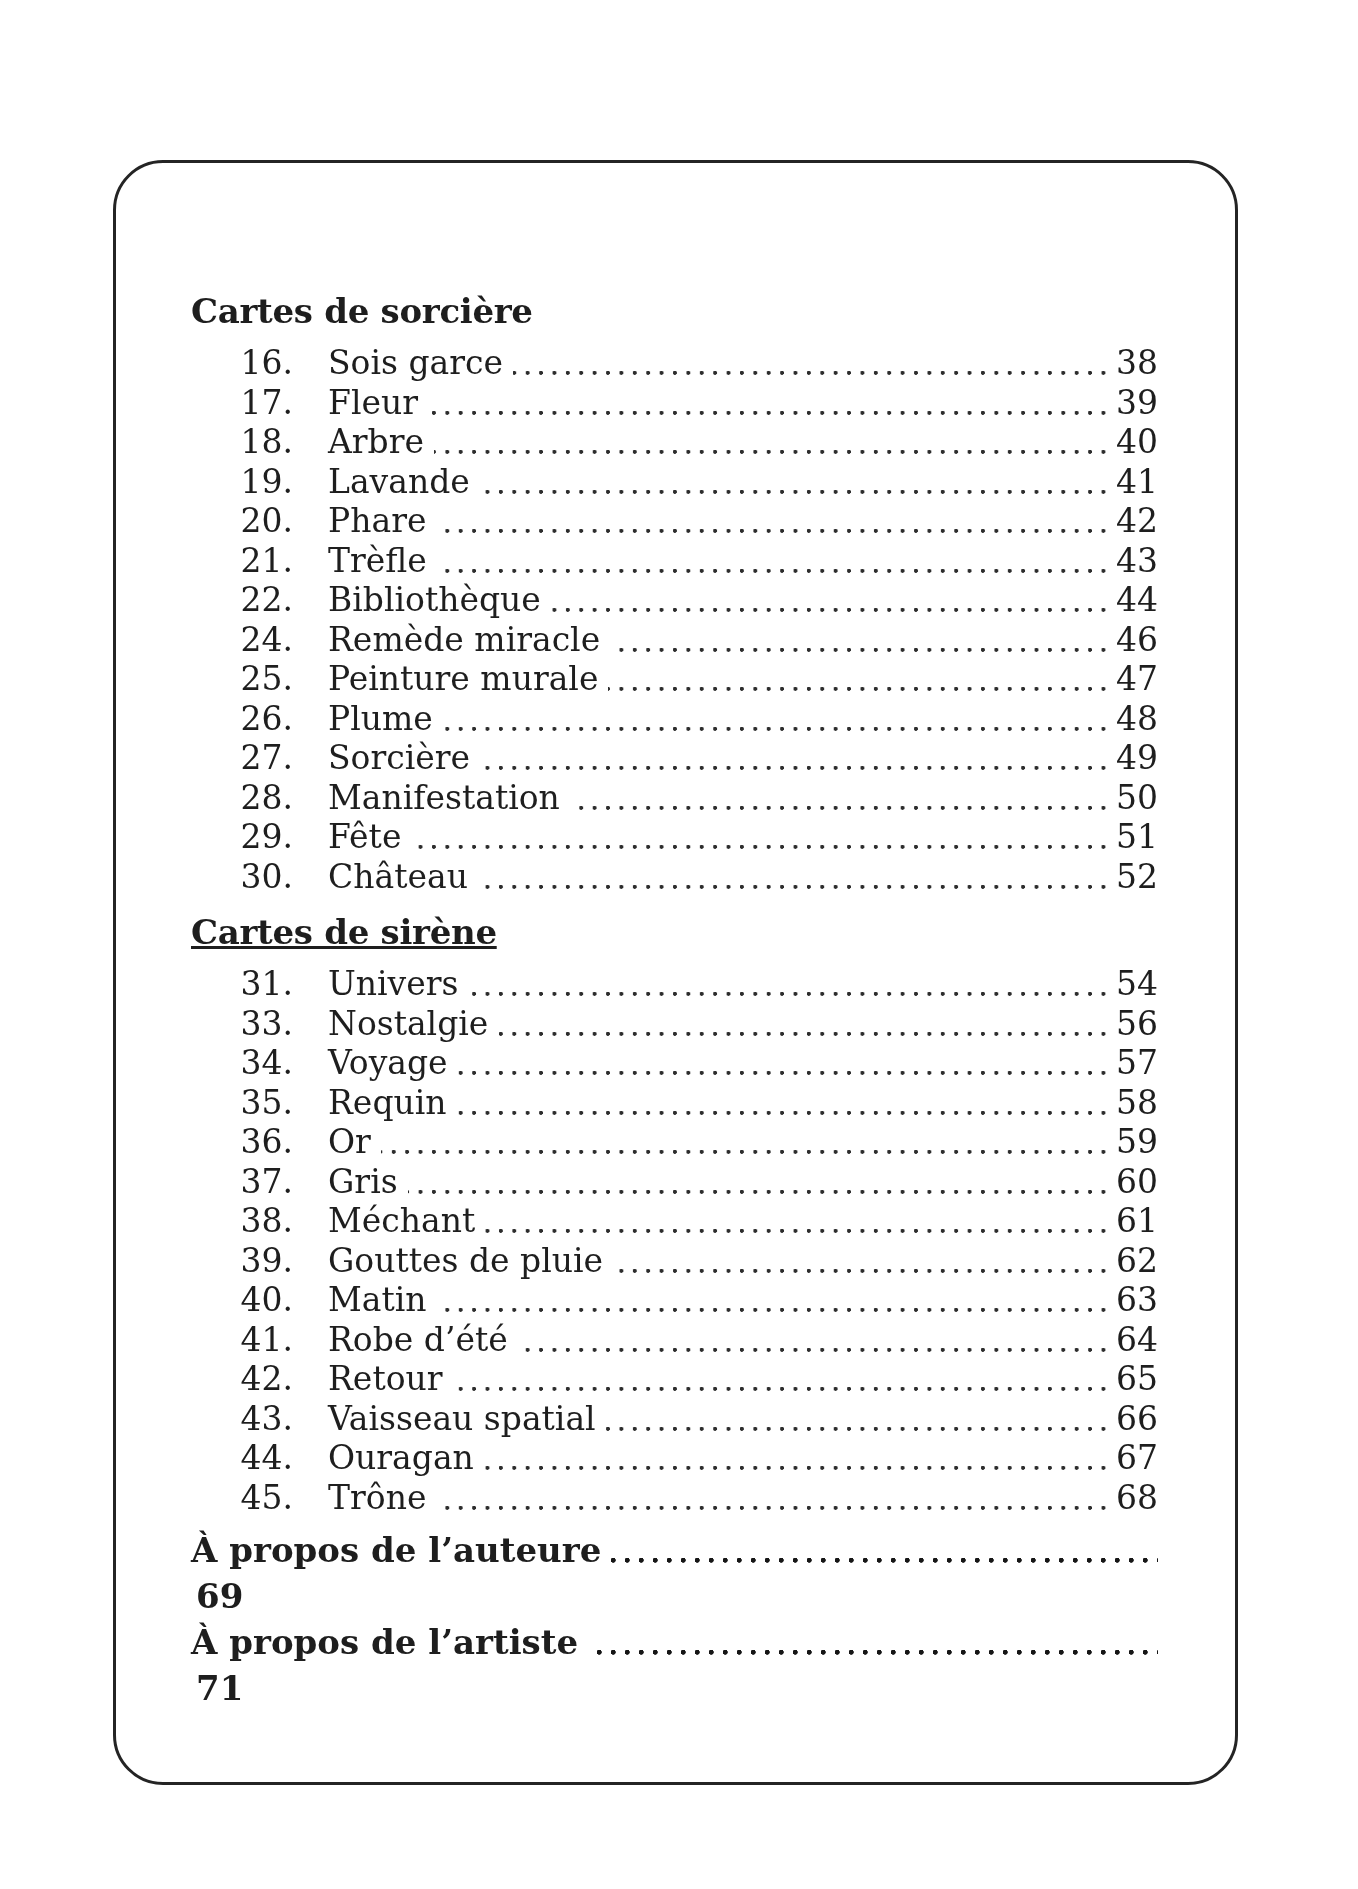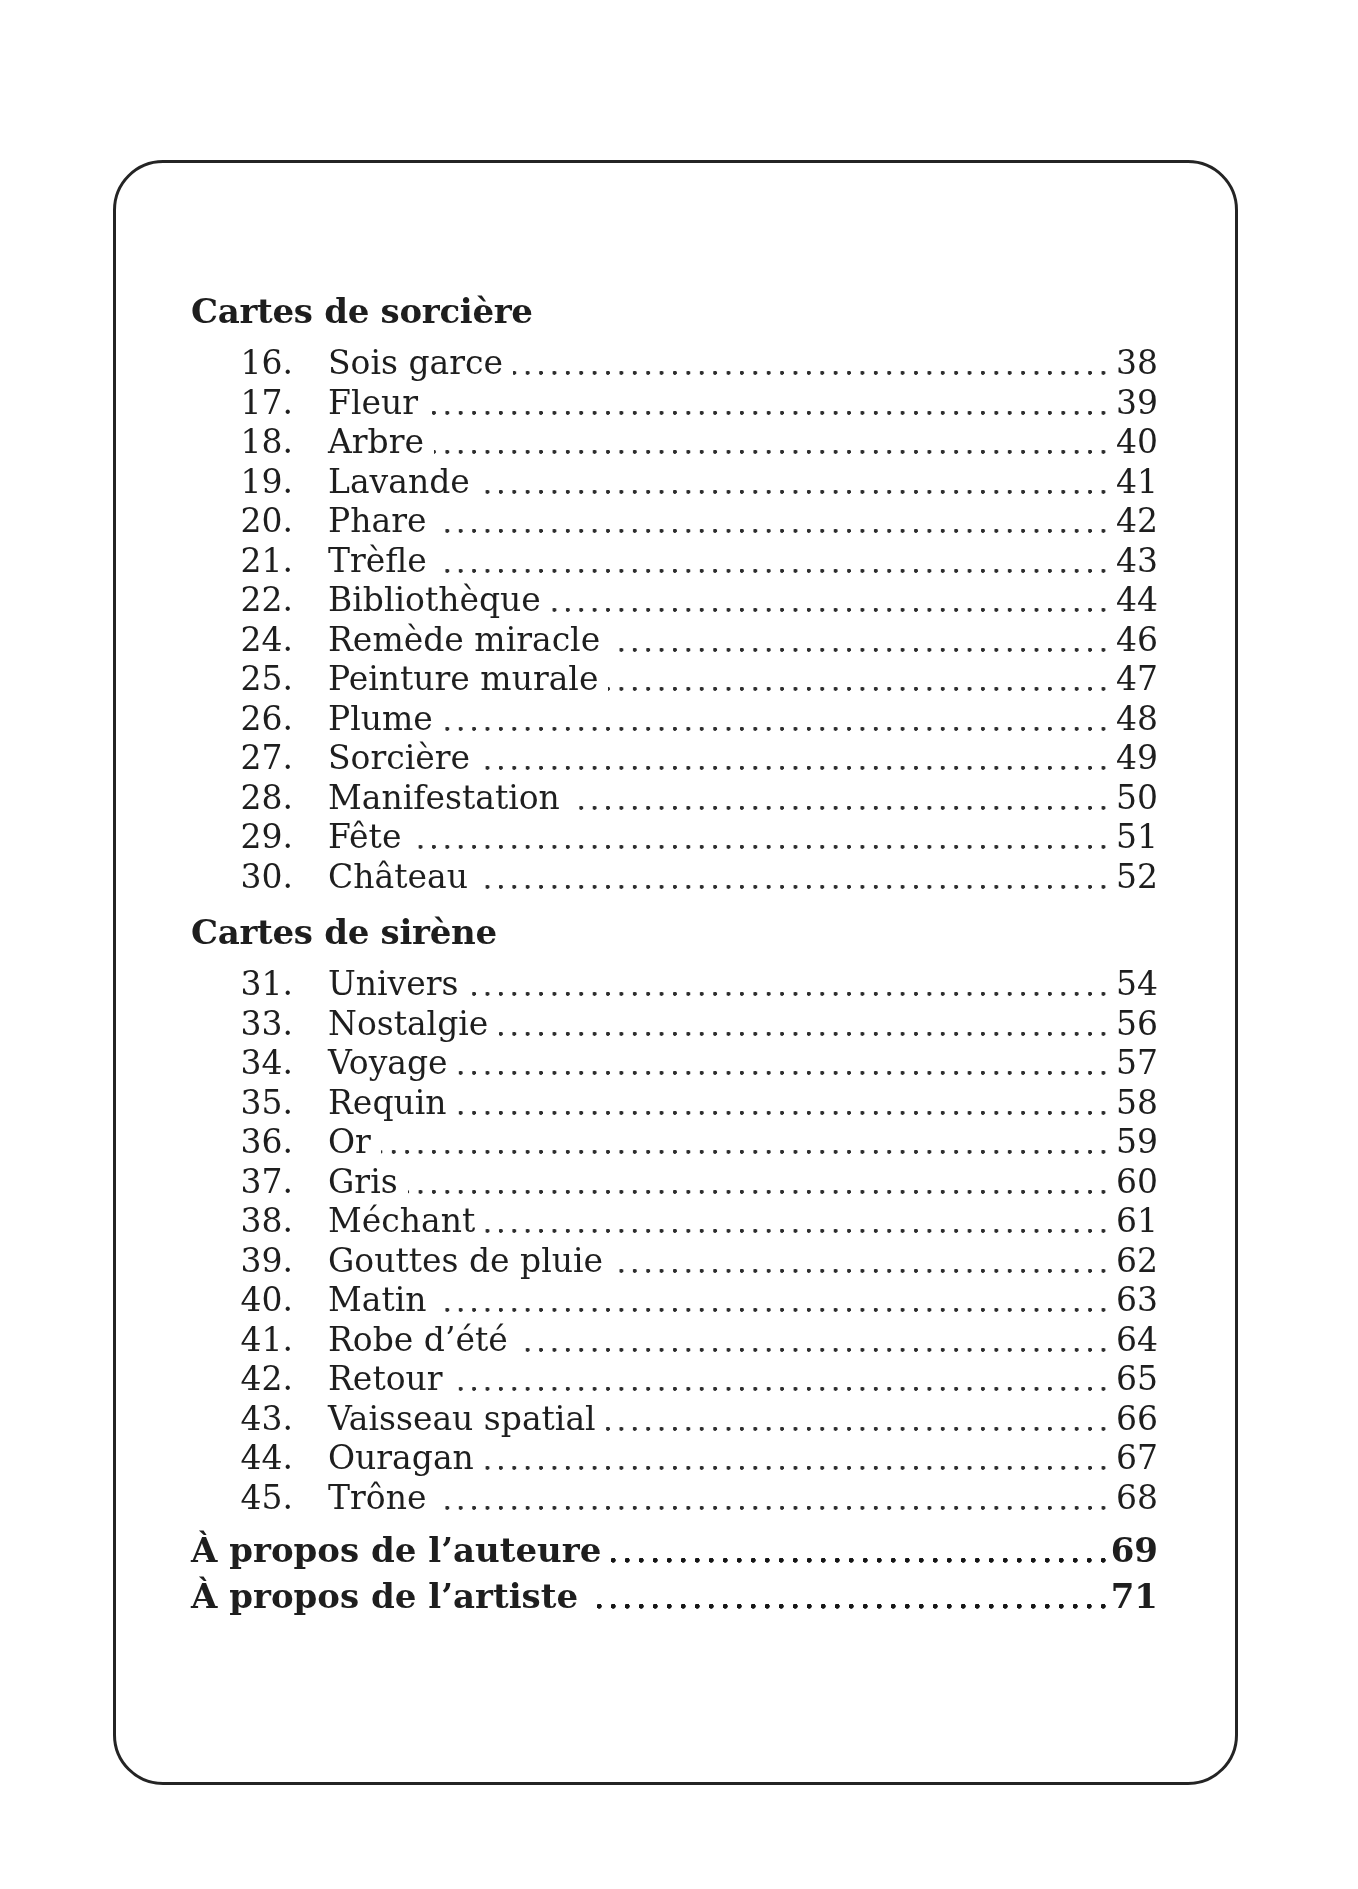--- a/index.html
+++ b/index.html
@@ -31,20 +31,21 @@
   .section-heading {
     font-size: 34px;
     font-weight: bold;
     line-height: 40px;
     letter-spacing: -0.3px;
     margin: 0 0 12px 0;
     background: #ffffff;
   }
   .section-heading.second {
     margin-top: 16px;
+    text-decoration: underline;
   }
   .row {
     display: flex;
     align-items: baseline;
     font-size: 33px;
     line-height: 39.5px;
     background-image: radial-gradient(circle at 1.8px 1.8px, #2d2d2d 1.7px, rgba(0,0,0,0) 2.35px);
     background-size: 13.4px 4px;
     background-repeat: repeat-x;
     background-position: 0 28px;
@@ -82,20 +83,21 @@
   .footer-block {
     margin-top: 10px;
   }
   .row.bold {
     font-weight: bold;
     font-size: 34px;
     line-height: 46px;
     background-image: radial-gradient(circle at 2.2px 2.2px, #161616 2.2px, rgba(0,0,0,0) 2.85px);
     background-size: 14px 5px;
     background-position: 0 31px;
+    flex-direction: column;
   }
   .row.bold .left {
     padding-right: 10px;
   }
   .row.bold .label {
     white-space: nowrap;
   }
 </style>
 </head>
 <body>

